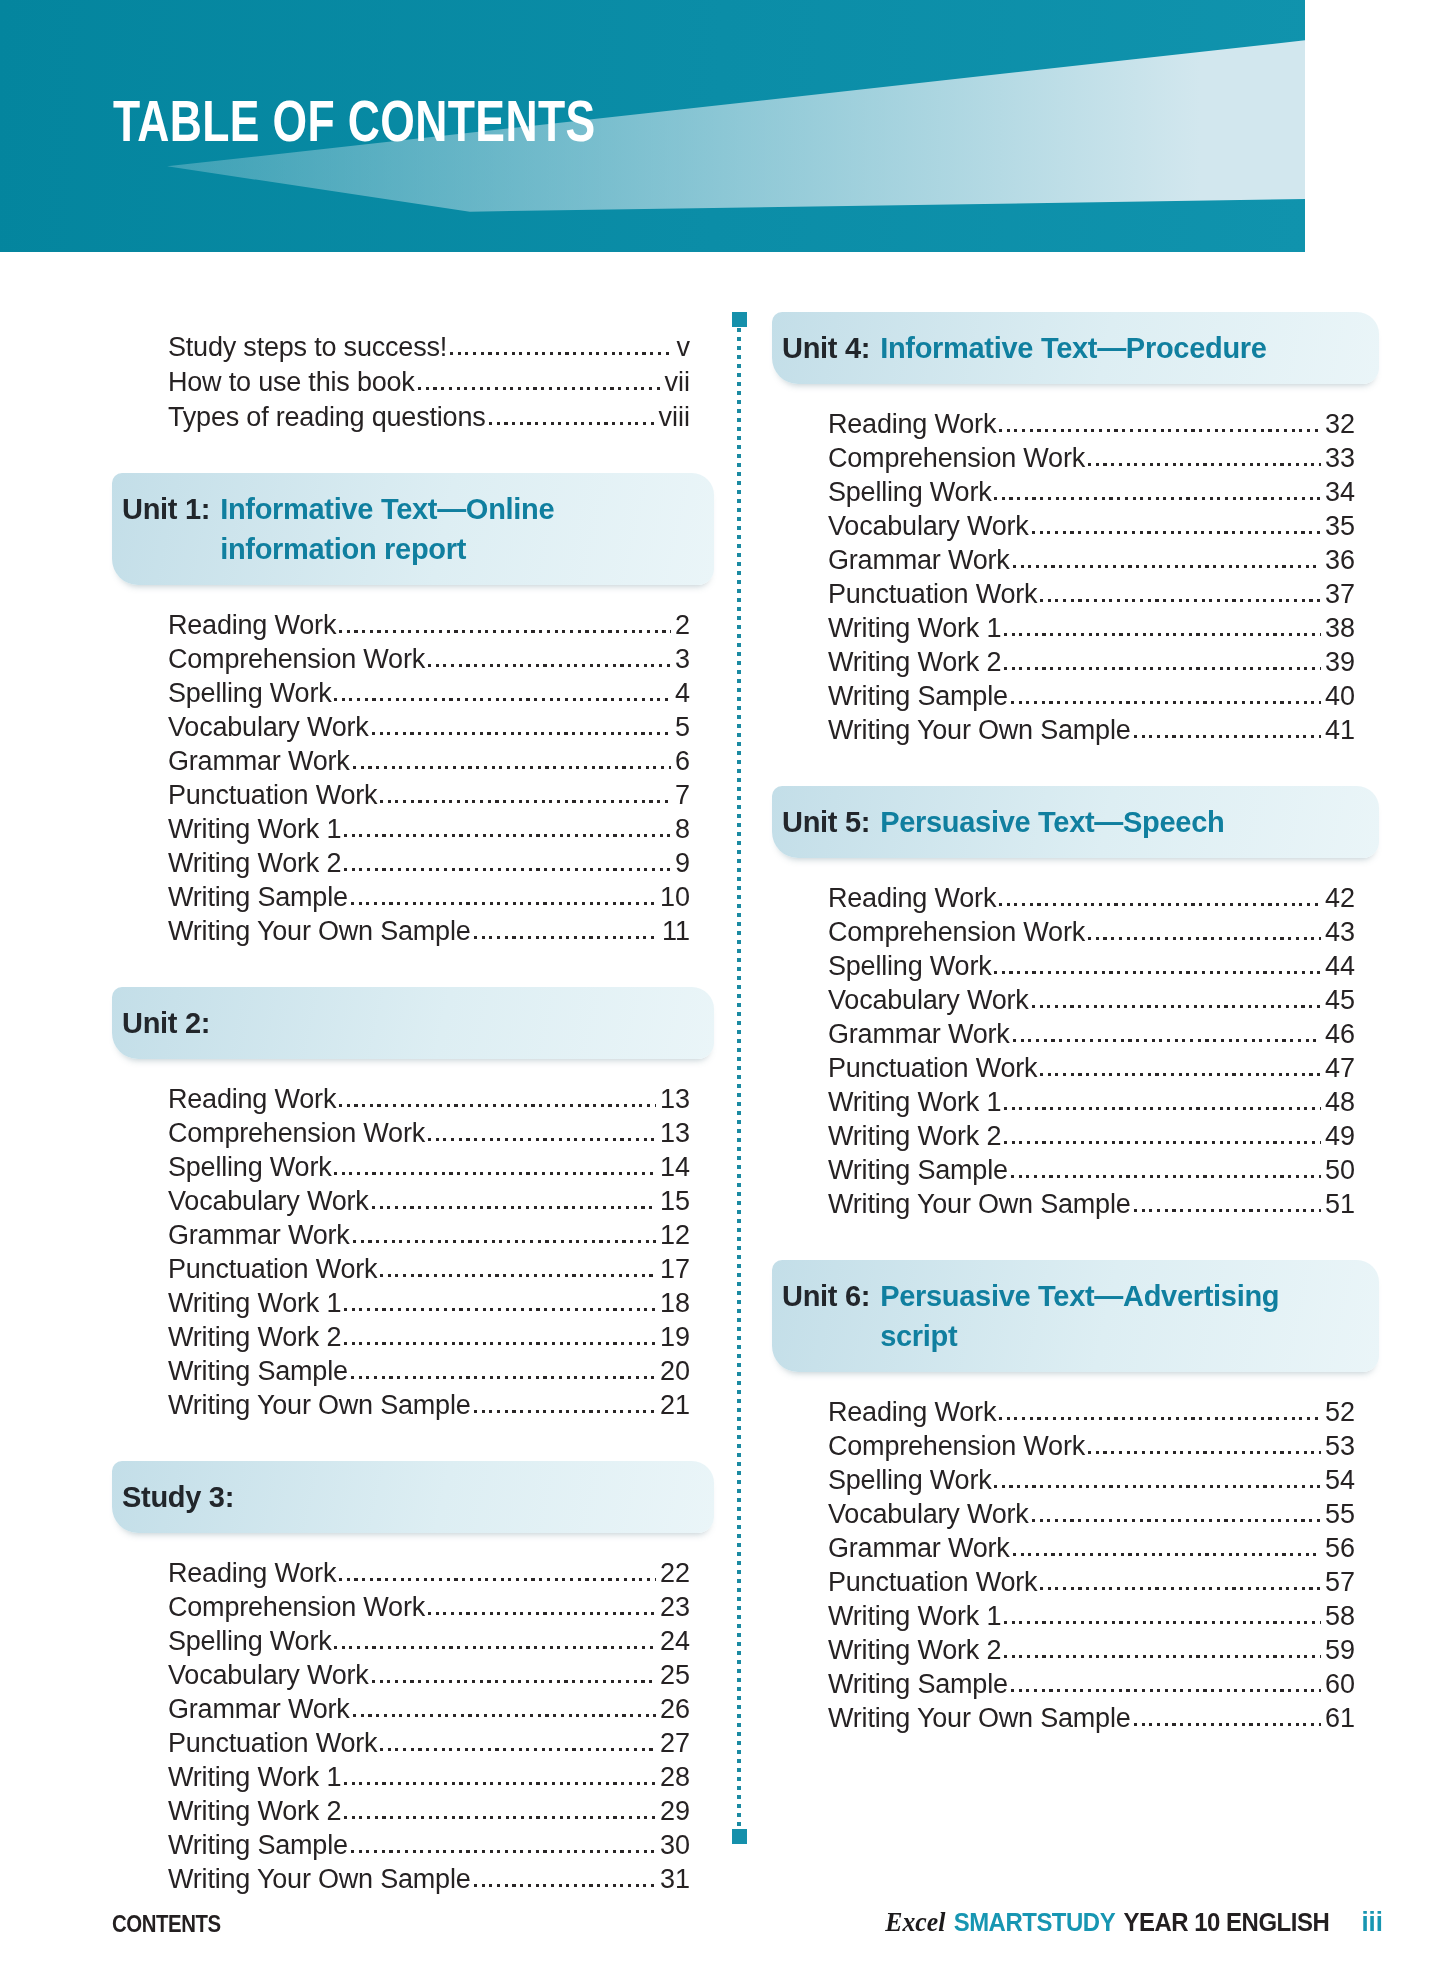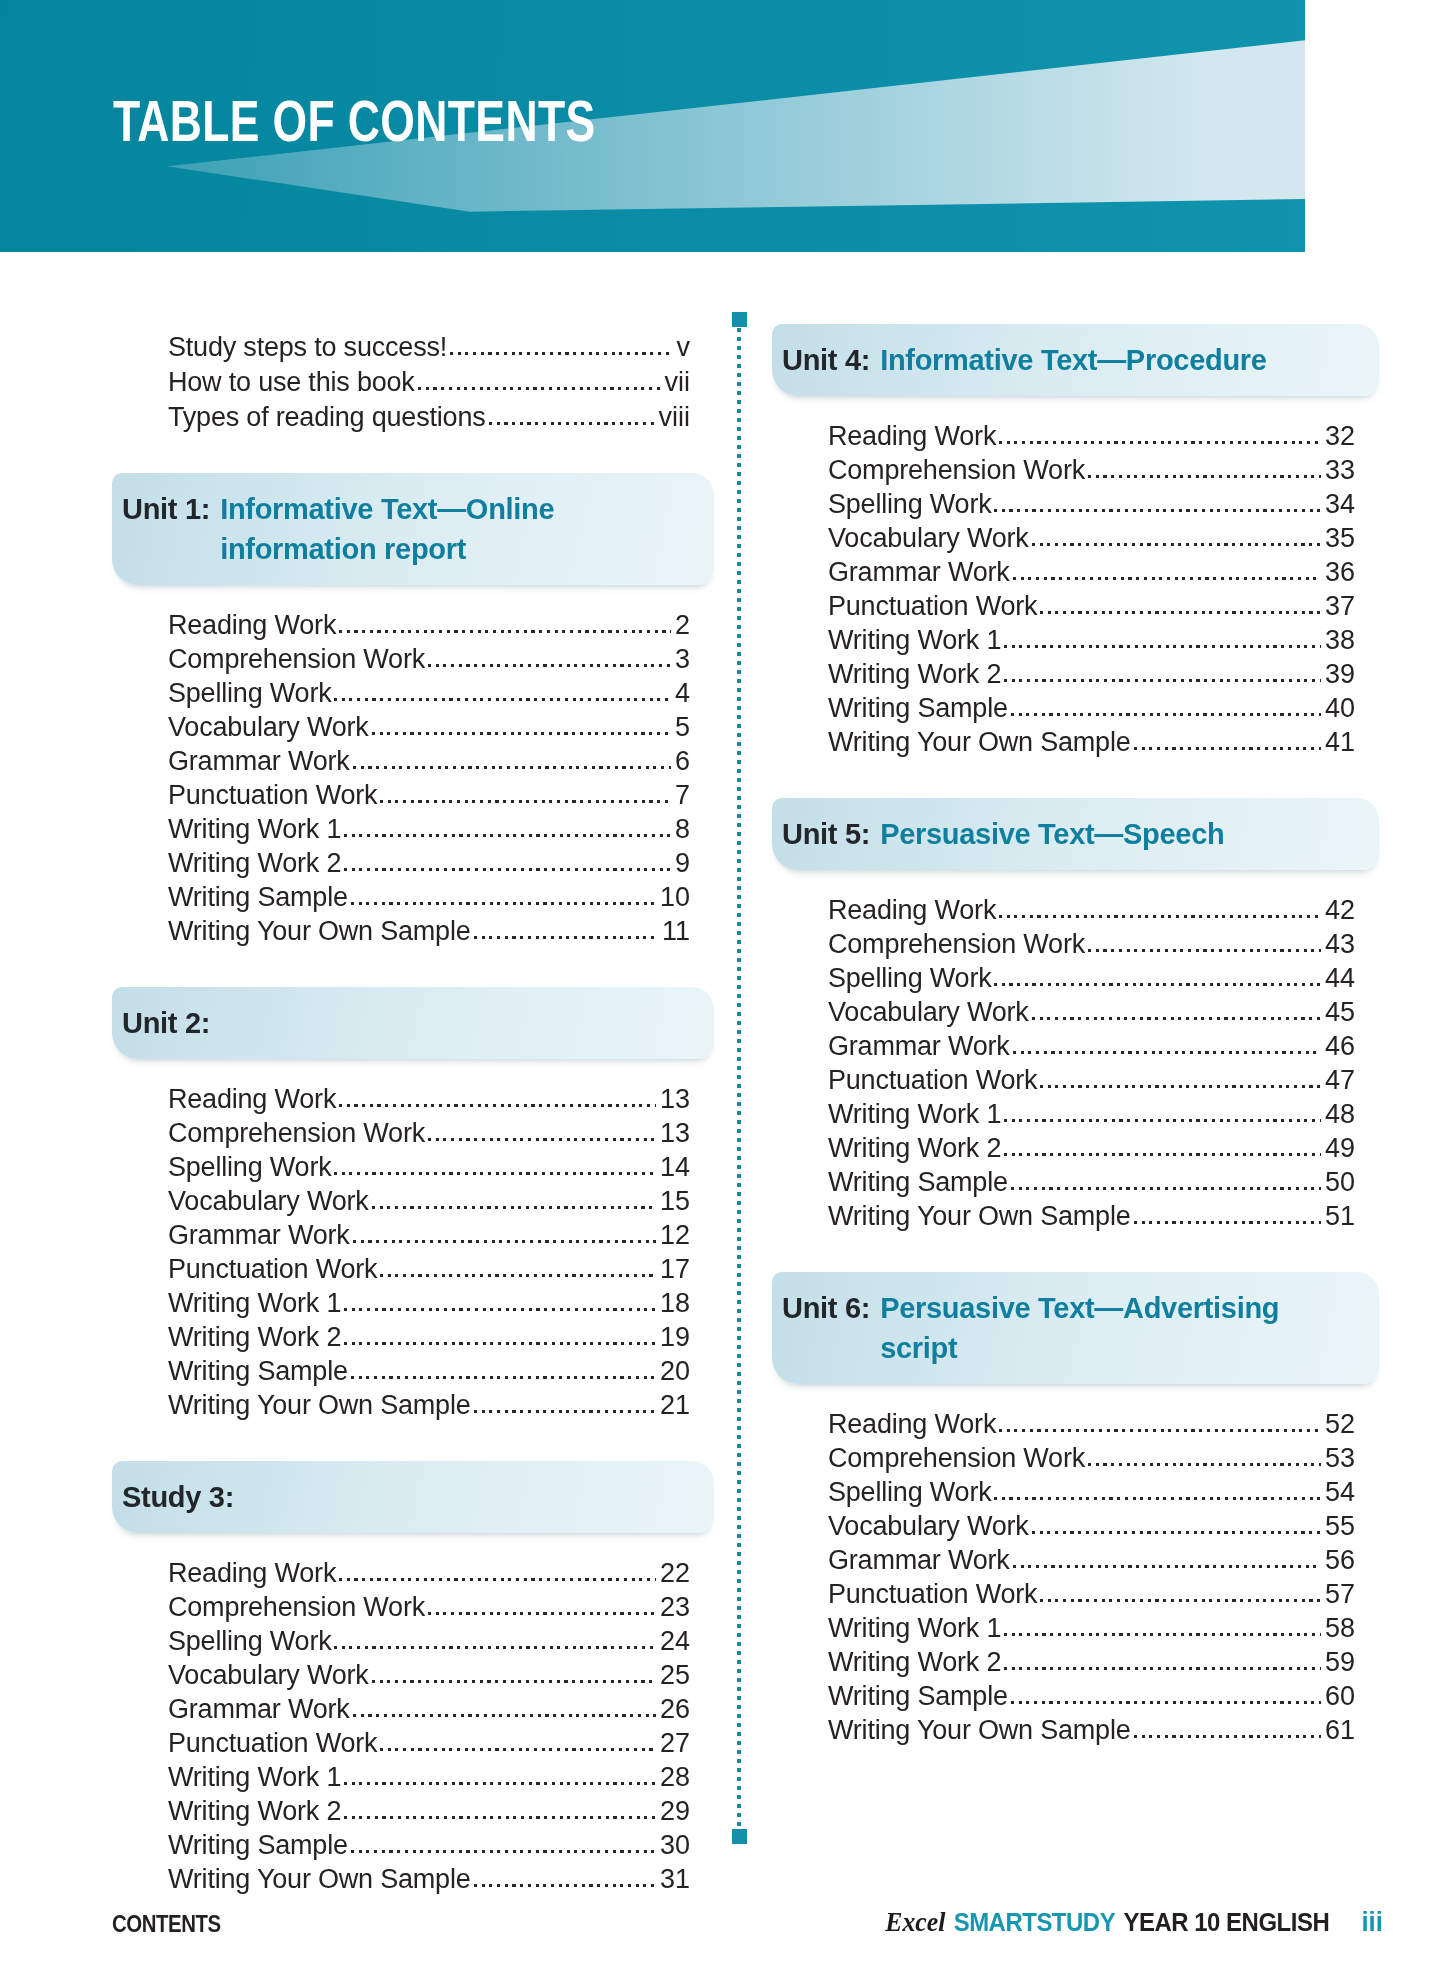--- a/index.html
+++ b/index.html
@@ -30,21 +30,21 @@
 
   
   .col { position: absolute; top: 312px; }
   .col-left  { left: 112px; width: 602px; }
   .col-right { left: 772px; width: 607px; }
 
   .front-matter { margin: 16px 24px 0 56px; }
 
   .unit { margin-top: 40px; }
   .col-left [data-units] .unit:first-child { }
-  .col-right .unit:first-child { margin-top: 12px; }
+  .col-right .unit:first-child { margin-top: 0; }
 
   .unit-box {
     display: flex; gap: 10px; align-items: flex-start;
     padding: 16px 18px 16px 10px;
     background: linear-gradient(102deg, #c3dee8 0%, #ddeef3 55%, #eaf5f8 100%);
     border-radius: 10px 22px 16px 26px;
     box-shadow: 0 6px 7px -5px rgba(110, 140, 150, 0.45);
     font-size: 29px; line-height: 40px; font-weight: bold;
     letter-spacing: -0.3px;
   }

